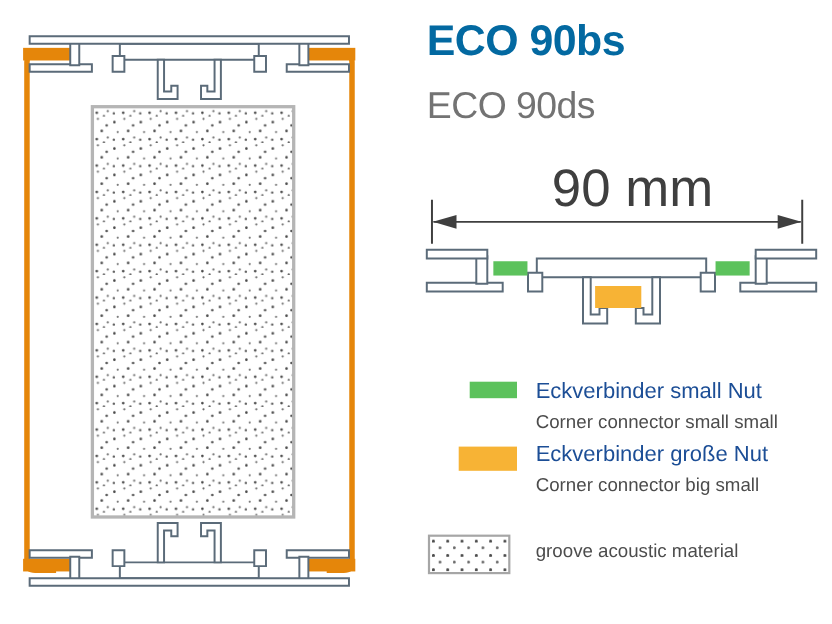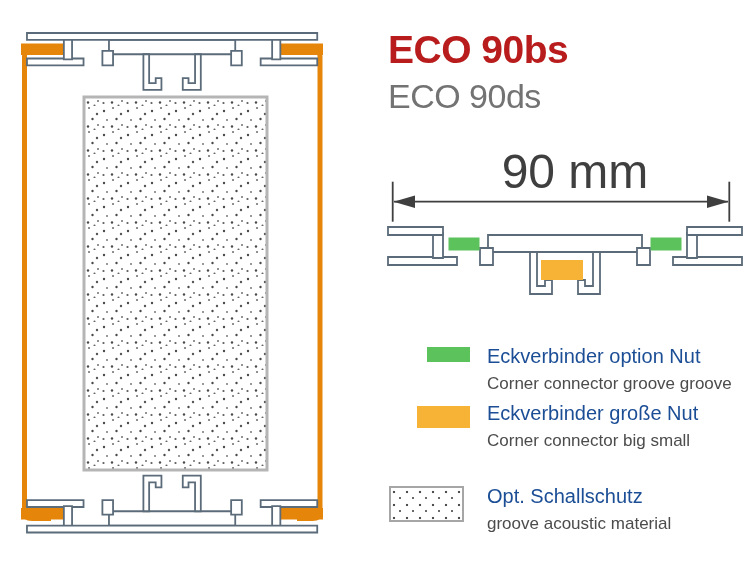--- a/index.html
+++ b/index.html
@@ -3,22 +3,22 @@
 <meta charset="utf-8">
 <style>
   html,body{margin:0;padding:0;background:#ffffff;}
   .stage{
     position:relative;width:756px;height:567px;background:#ffffff;overflow:hidden;
     font-family:"Liberation Sans", sans-serif;
   }
   .abs{position:absolute;}
   
   .main-title{
-    left:388px;top:30px;font-size:39px;font-weight:bold;letter-spacing:-0.5px;
-    color:#b91c1c;line-height:1.05;white-space:nowrap;
+    left:388px;top:18px;font-size:39px;font-weight:bold;letter-spacing:-0.5px;
+    color:#0369a1;line-height:1.05;white-space:nowrap;
   }
   .sub-title{
     left:388px;top:79px;font-size:34px;font-weight:400;letter-spacing:-0.5px;
     color:#737373;line-height:1.05;white-space:nowrap;
   }
   
   .legend-row{position:absolute;left:385px;width:365px;}
   .legend-row .swatch{position:absolute;display:block;}
   .swatch-green{left:42px;top:2px;width:43px;height:15px;background:#5cc25c;}
   .swatch-orange{left:32px;top:4px;width:53px;height:22px;background:#f7b335;}
@@ -121,34 +121,33 @@
     </g>
 
     <rect x="63.5" y="87.5" width="31" height="13" fill="#5cc25c"></rect>
     <rect x="265.5" y="87.5" width="31" height="13" fill="#5cc25c"></rect>
     <rect x="156" y="110" width="42" height="20" fill="#f7b335"></rect>
   </svg>
 
   <div class="legend-row" style="top:345px;">
     <span class="swatch swatch-green" style="background: rgb(92, 194, 92);"></span>
     <div class="legend-text">
-      <div class="l-de">Eckverbinder option Nut</div>
-      <div class="l-en">Corner connector groove groove</div>
+      <div class="l-de">Eckverbinder small Nut</div>
+      <div class="l-en">Corner connector small small</div>
     </div>
   </div>
 
   <div class="legend-row" style="top:402px;">
     <span class="swatch swatch-orange" style="background: rgb(247, 179, 53);"></span>
     <div class="legend-text">
       <div class="l-de">Eckverbinder große Nut</div>
       <div class="l-en">Corner connector big small</div>
     </div>
   </div>
 
   <div class="legend-row" style="top:485px;">
     <span class="swatch swatch-dots"></span>
     <div class="legend-text">
-      <div class="l-de">Opt. Schallschutz</div>
       <div class="l-en">groove acoustic material</div>
     </div>
   </div>
 
 </div>
 
 </body></html>

